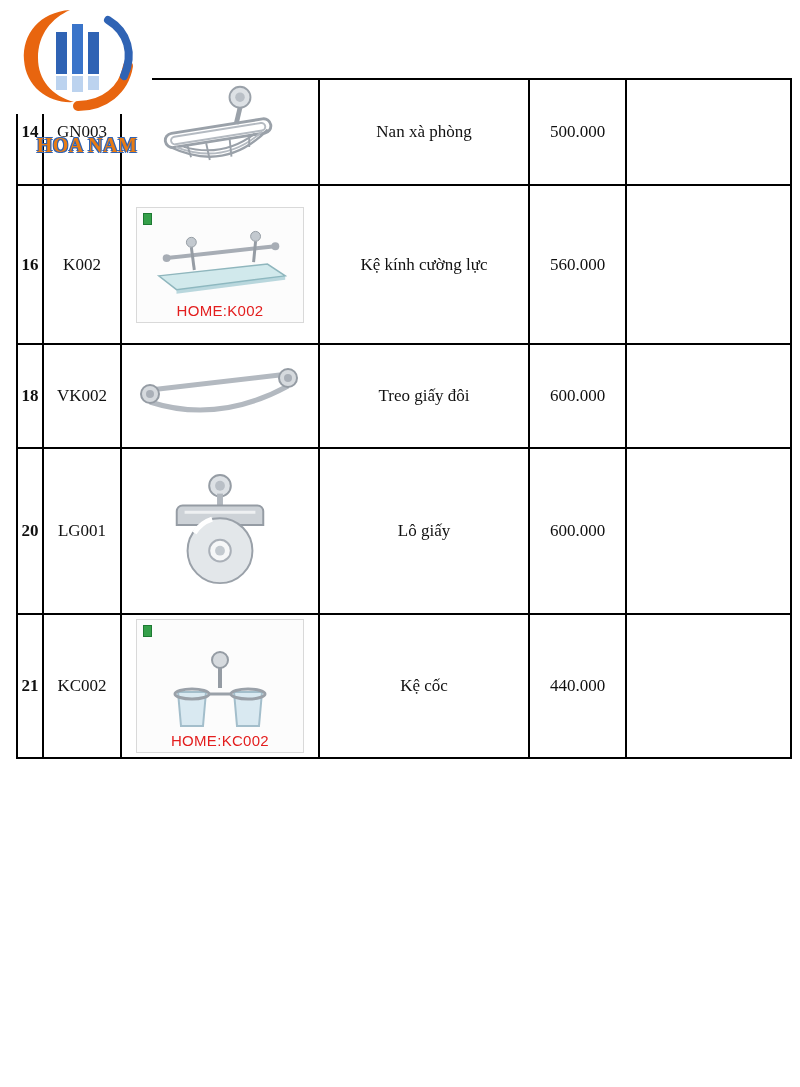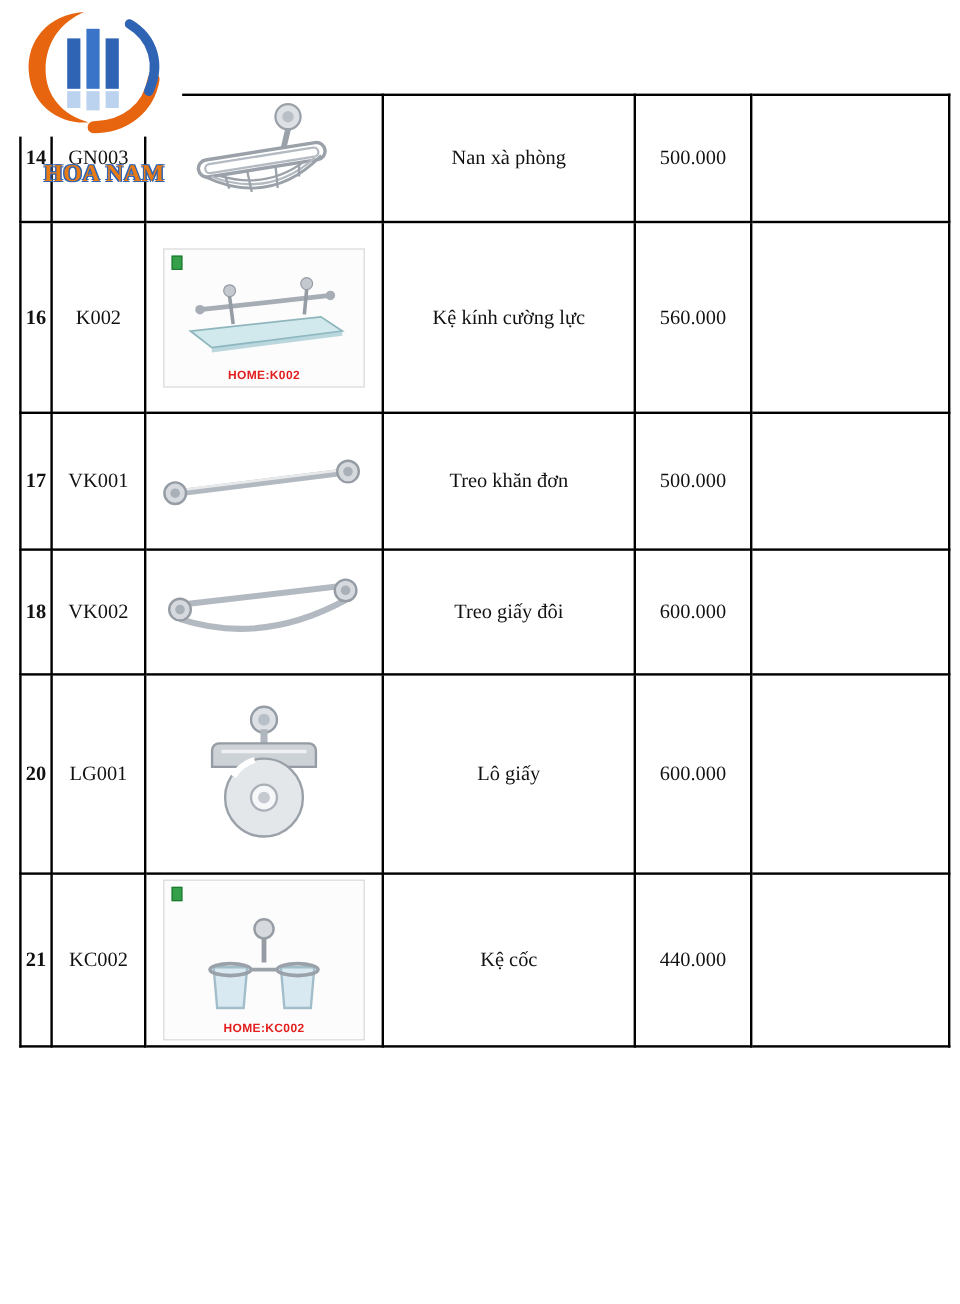--- a/index.html
+++ b/index.html
@@ -57,22 +57,22 @@
   .green-chip {
     position: absolute; top: 5px; left: 6px;
     width: 9px; height: 12px;
     background: #35a04a; border: 1px solid #1e7a33;
   }
   .home-label {
     position: absolute; bottom: 3px; left: 0; right: 0;
     text-align: center;
     color: #e31e1e;
     font-family: "Liberation Sans", sans-serif;
-    font-weight: bold;
-    font-size: 10px;
+    font-weight: normal;
+    font-size: 15px;
     letter-spacing: 0.3px;
   }
 
   
   .logo { position: absolute; left: 12px; top: 2px; width: 152px; height: 160px; z-index: 4; pointer-events: none; }
   .logo-text {
     position: absolute; top: 132px; left: 8px; width: 134px;
     text-align: center;
     font-size: 20px; font-weight: bold;
     color: #e87b13;
@@ -159,39 +159,20 @@
           <path d="M40 70 L150 56 L150 60 L40 74 Z" fill="rgba(140,190,200,0.6)"></path>
         </svg>
         <div class="home-label">HOME:K002</div>
       </div>
     </td>
     <td class="c-name">Kệ kính cường lực</td>
     <td class="c-price">560.000</td>
     <td class="c-empty"></td>
   </tr>
 
-  <tr class="h-17">
-    <td class="c-num">17</td>
-    <td class="c-code">VK001</td>
-    <td class="c-img">
-      <div class="imgwrap">
-        <svg width="180" height="60" viewBox="0 0 180 60">
-          <path d="M16 40 L160 22" stroke="#b3b9c0" stroke-width="6"></path>
-          <path d="M16 38 L160 20" stroke="#e8eaec" stroke-width="2"></path>
-          <circle cx="160" cy="22" r="9" fill="#d6dade" stroke="#959ca4" stroke-width="2"></circle>
-          <circle cx="160" cy="22" r="4" fill="#aab0b8"></circle>
-          <circle cx="16" cy="40" r="9" fill="#d6dade" stroke="#959ca4" stroke-width="2"></circle>
-          <circle cx="16" cy="40" r="4" fill="#aab0b8"></circle>
-        </svg>
-      </div>
-    </td>
-    <td class="c-name">Treo khăn đơn</td>
-    <td class="c-price">500.000</td>
-    <td class="c-empty"></td>
-  </tr>
 
   <tr class="h-18">
     <td class="c-num">18</td>
     <td class="c-code">VK002</td>
     <td class="c-img">
       <div class="imgwrap">
         <svg width="180" height="72" viewBox="0 0 180 72">
           <path d="M20 30 L158 14" stroke="#b3b9c0" stroke-width="5"></path>
           <path d="M20 42 Q88 64 158 26" fill="none" stroke="#b3b9c0" stroke-width="5"></path>
           <circle cx="158" cy="18" r="9" fill="#d6dade" stroke="#959ca4" stroke-width="2"></circle>

